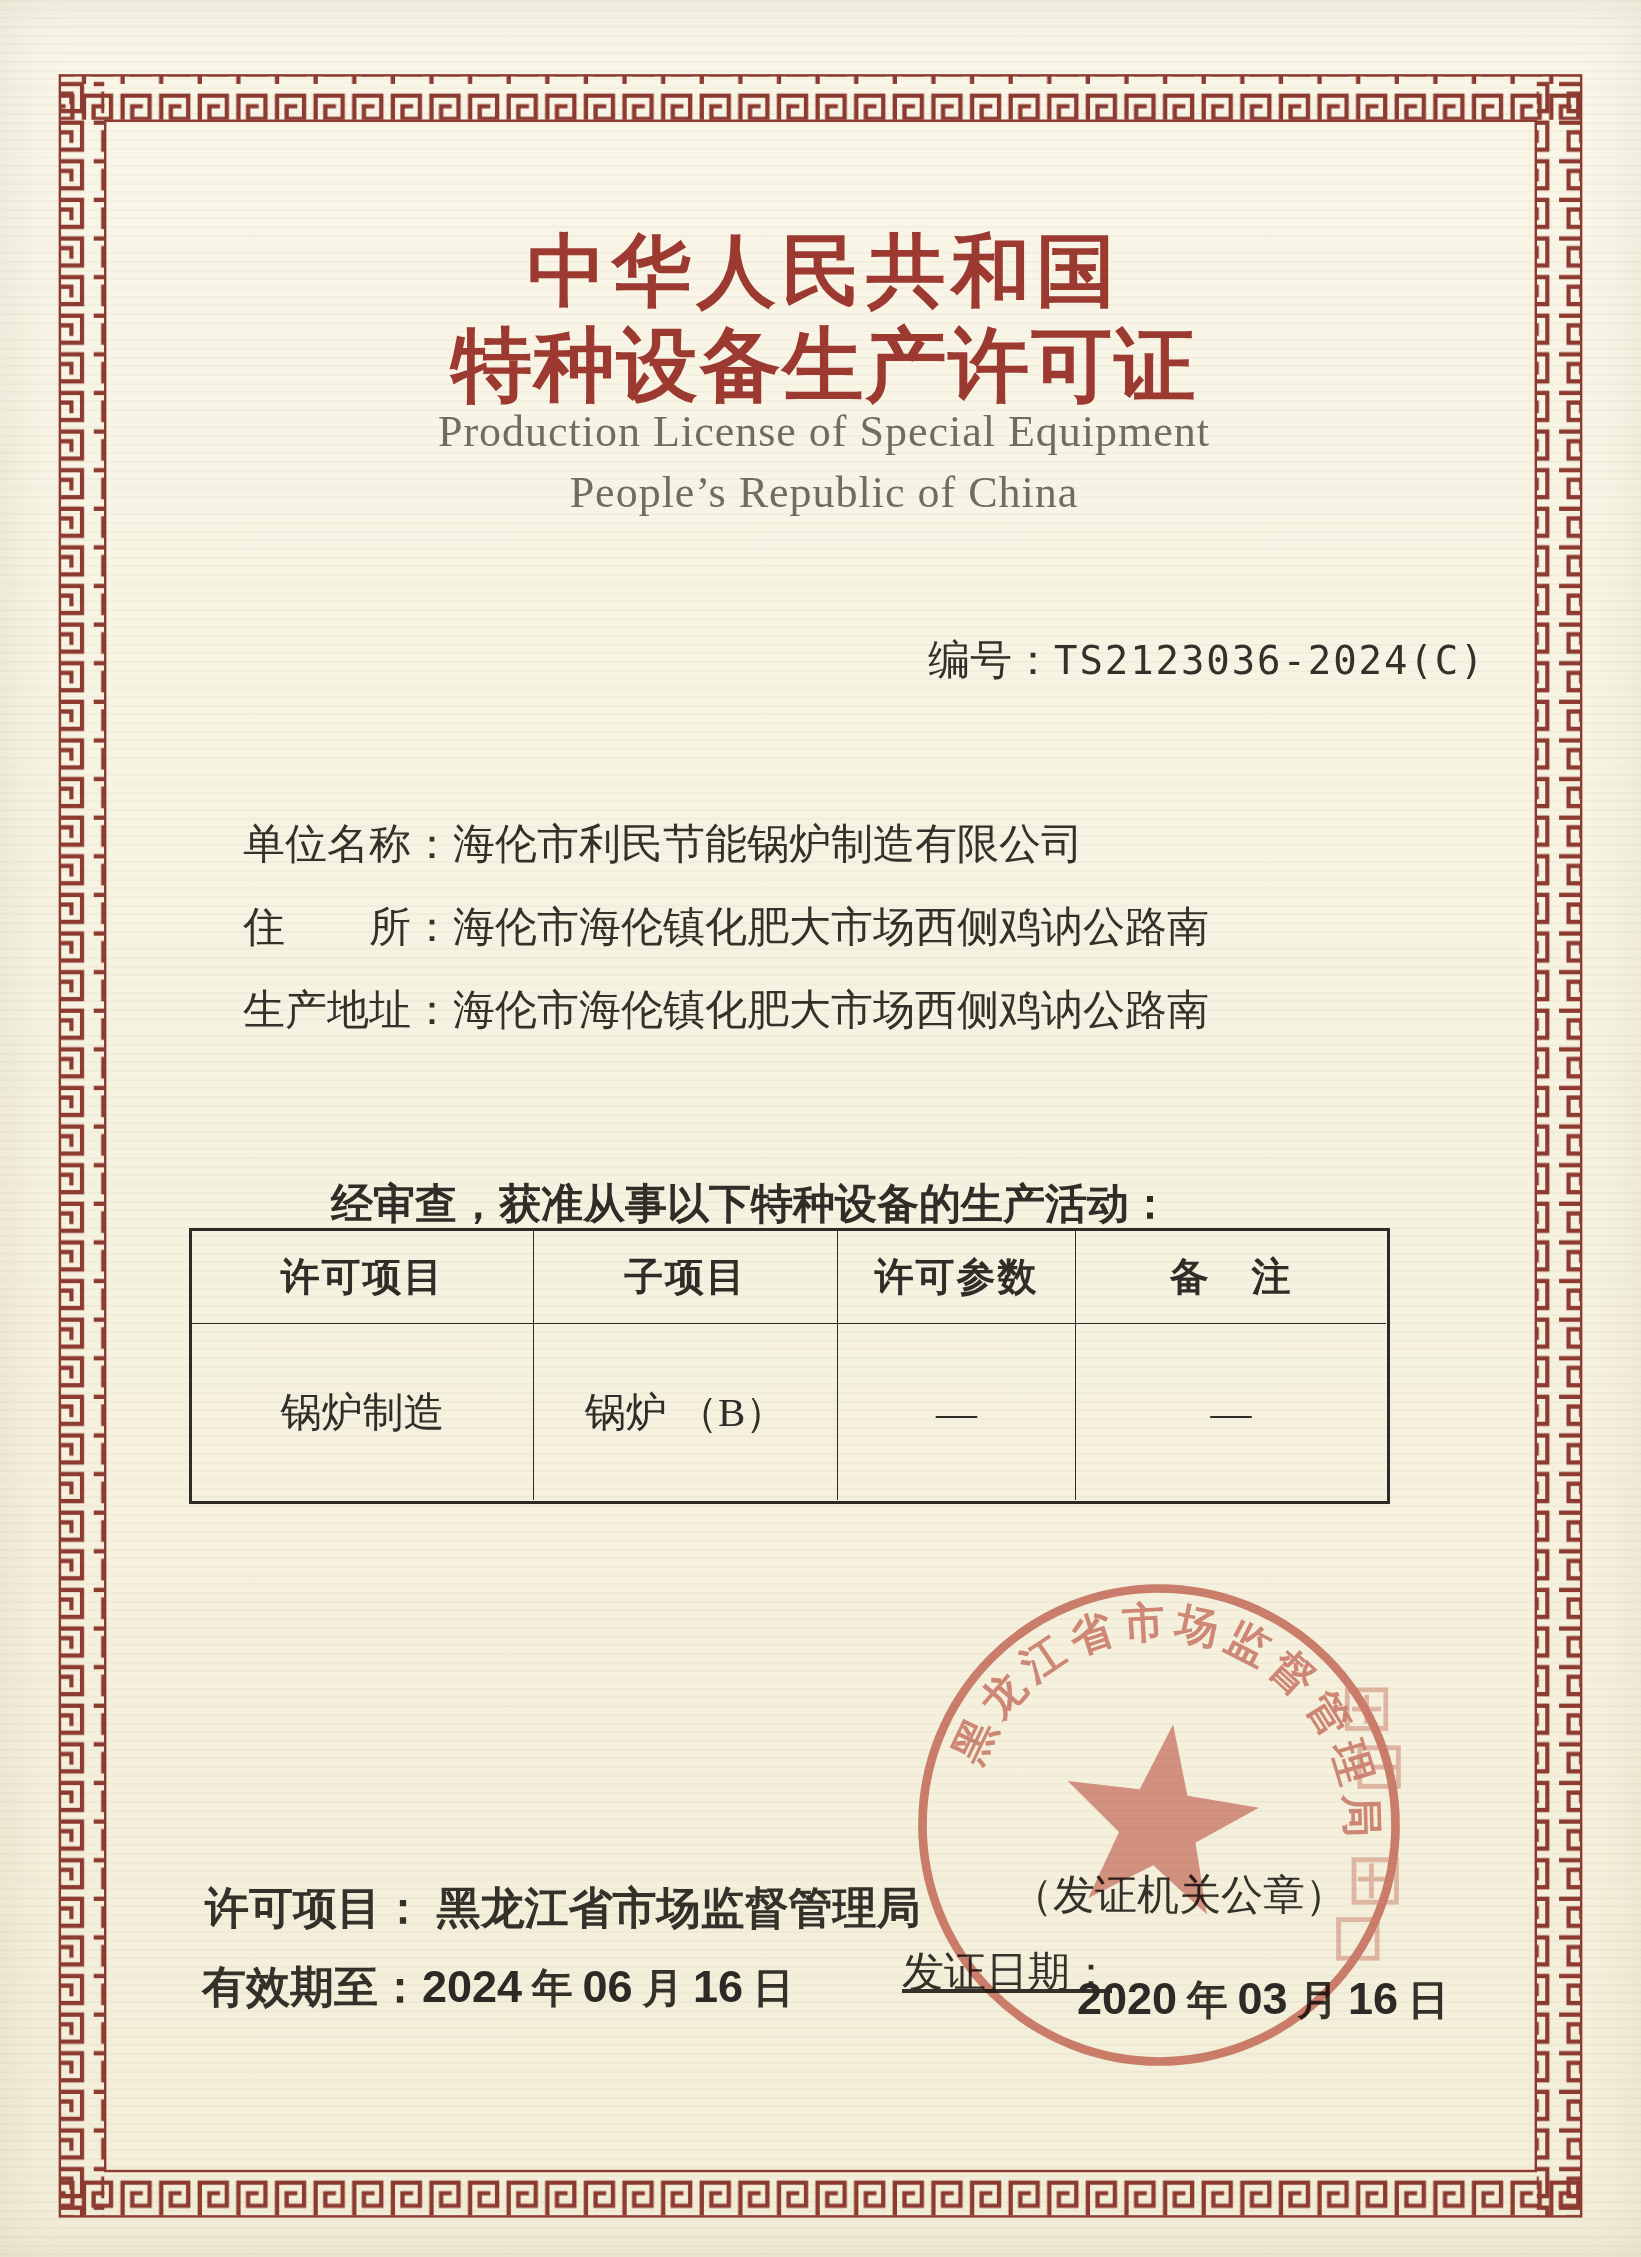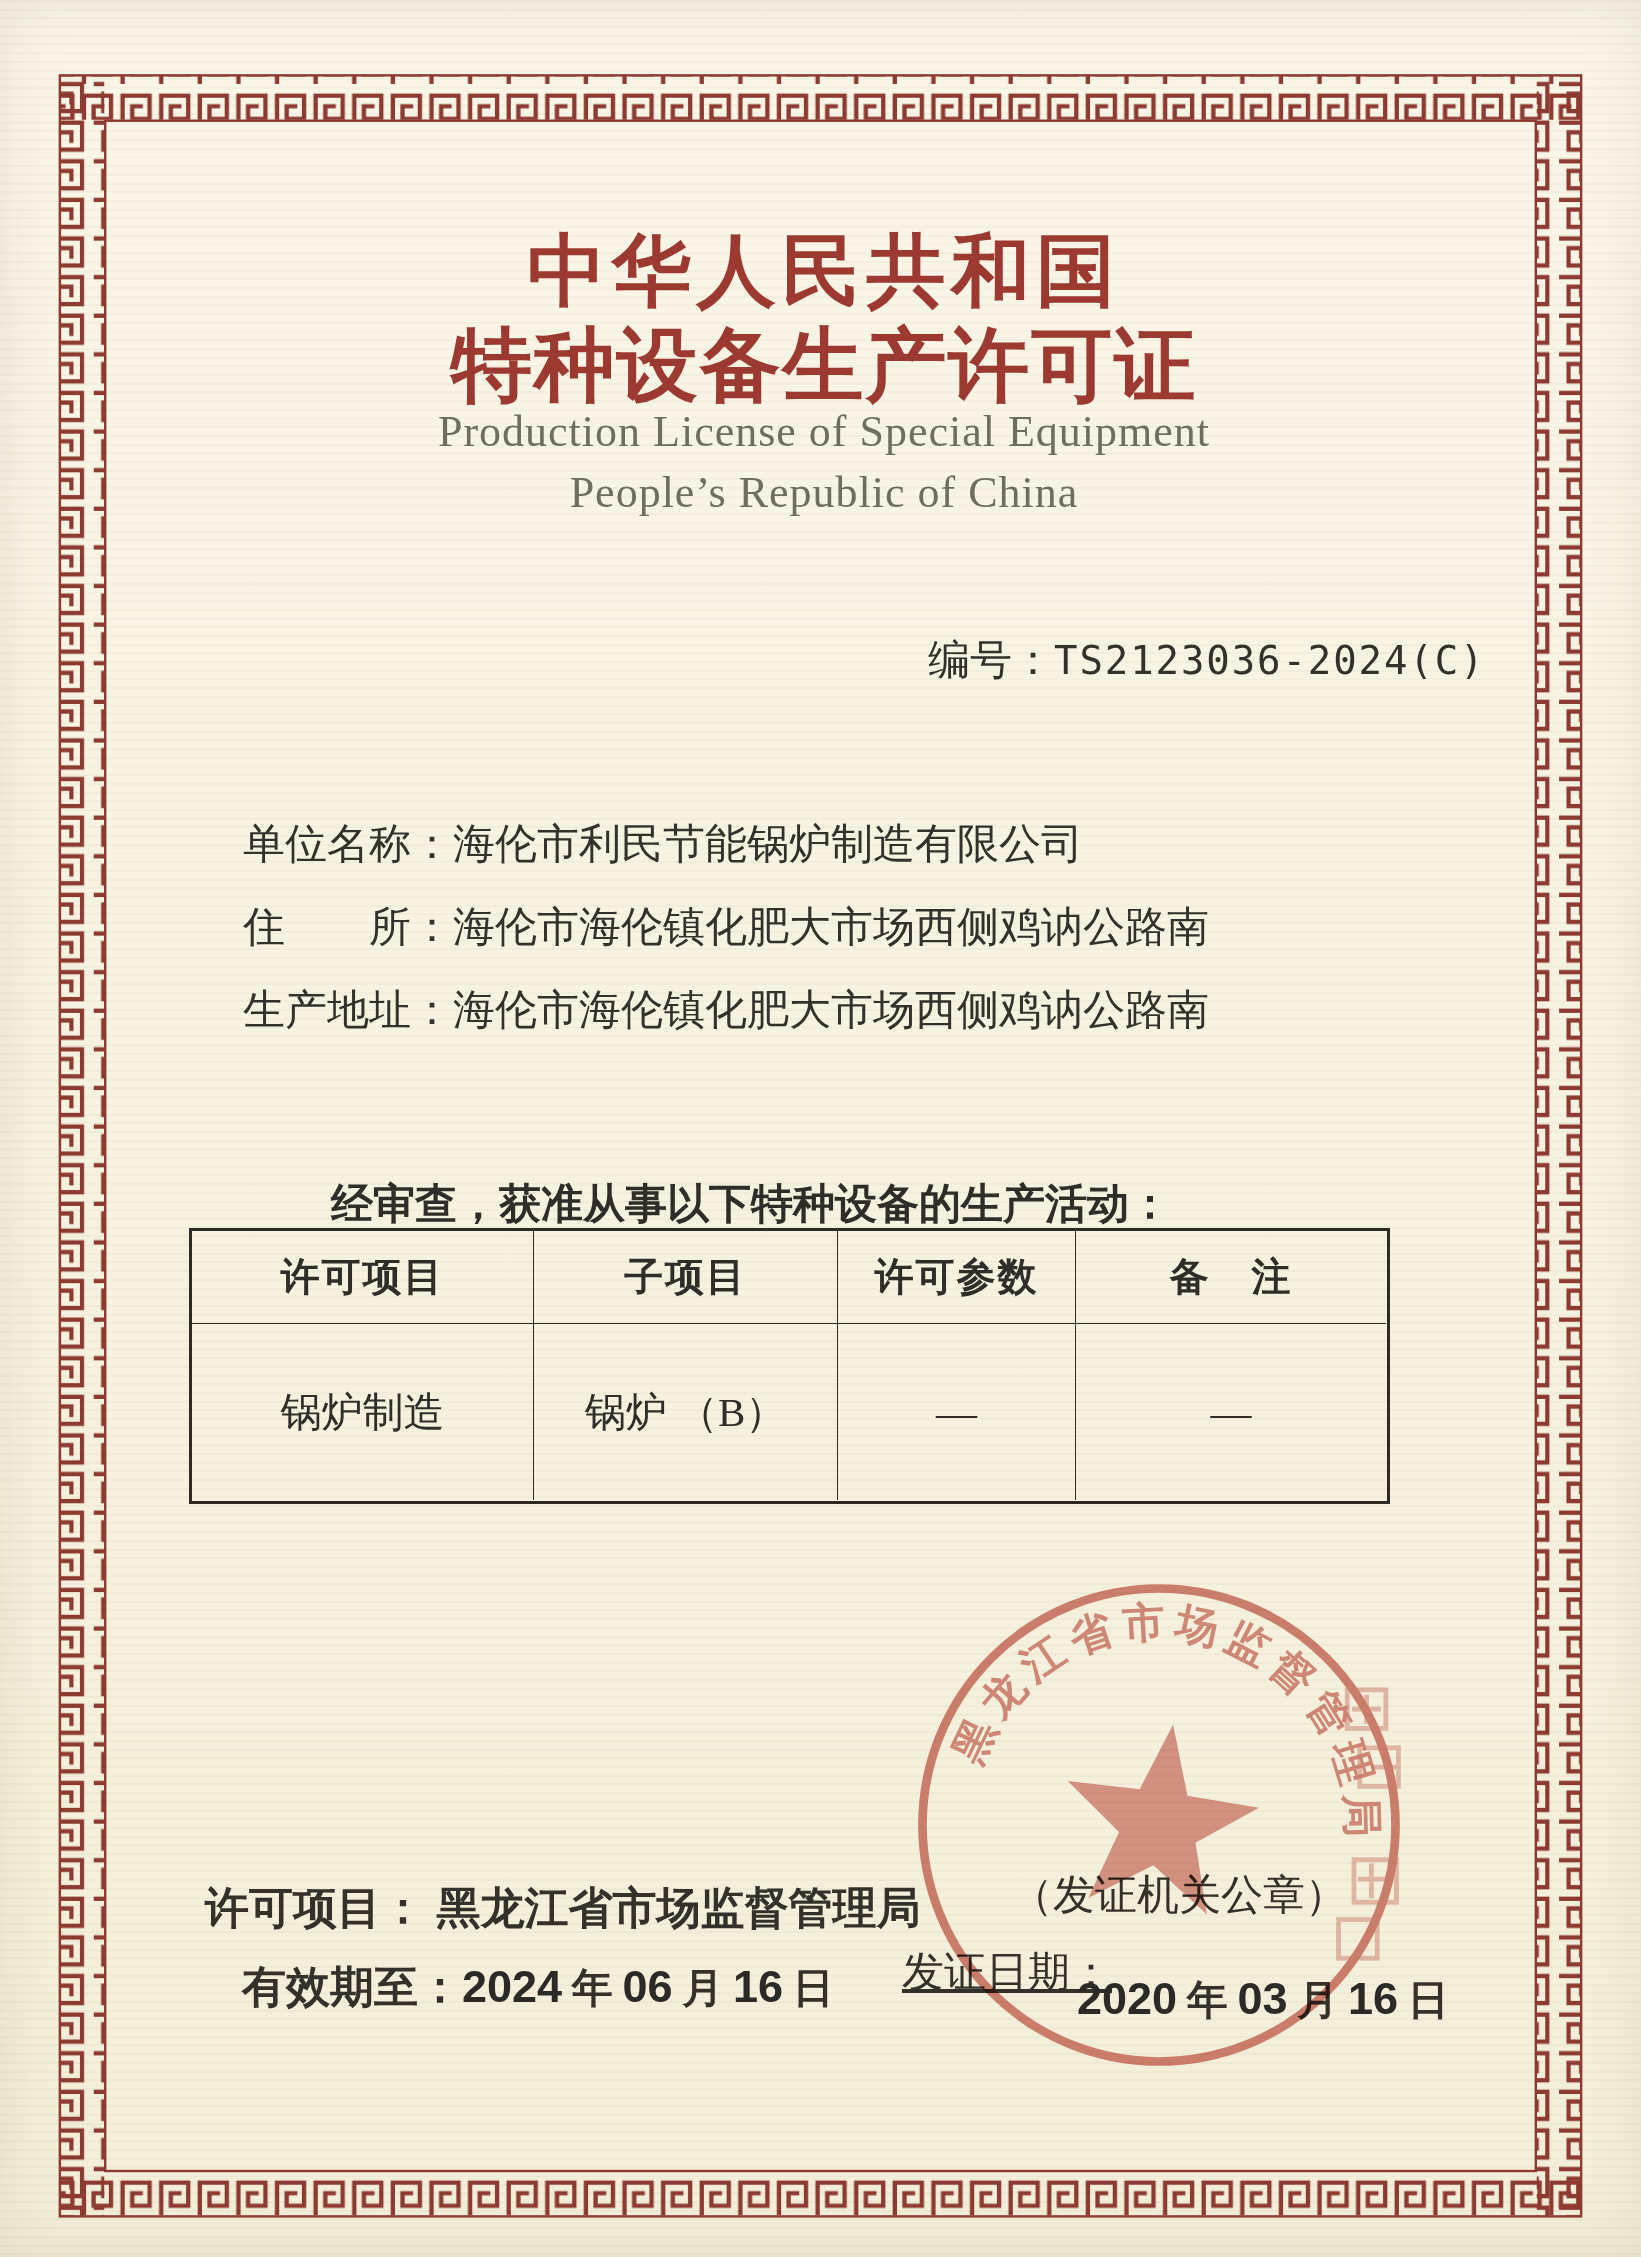--- a/index.html
+++ b/index.html
@@ -38,21 +38,21 @@
     border:3.9px solid #2e2b26;box-sizing:border-box;background:transparent;color:#2f2d27;
   }
   .lic-table .cell{display:flex;align-items:center;justify-content:center;}
   .lic-table .rb{border-right:1.9px solid #2e2b26;}
   .lic-table .bb{border-bottom:1.9px solid #2e2b26;}
   .lic-table .th{font-size:39px;font-weight:600;letter-spacing:1.9px;}
   .lic-table .td{font-size:41px;}
   .approval{left:205px;top:1879px;font-size:44px;color:#33312a;font-weight:600;}
   .approval .val{margin-left:11.6px;}
   .seal-note{left:1011px;top:1867px;font-size:42px;color:#33312a;}
-  .validity{left:202px;top:1958px;font-size:44px;color:#33312a;font-weight:600;margin-left:40px;}
+  .validity{left:202px;top:1958px;font-size:44px;color:#33312a;font-weight:600;}
   .issue-label{left:902px;top:1944px;font-size:42px;color:#33312a;text-decoration:underline;}
   .date .num{font-family:"Liberation Sans","DejaVu Sans",sans-serif;font-weight:bold;font-size:45px;color:#2b2a26;}
   .date .unit{font-size:41px;margin:0 9.7px;color:#33312a;font-weight:600;}
   .issue-value{left:1077px;top:1973px;}
   .seal{position:absolute;left:908px;top:1574px;pointer-events:none;mix-blend-mode:multiply;}
 </style>
 </head>
 <body>
 
 <div class="page">

